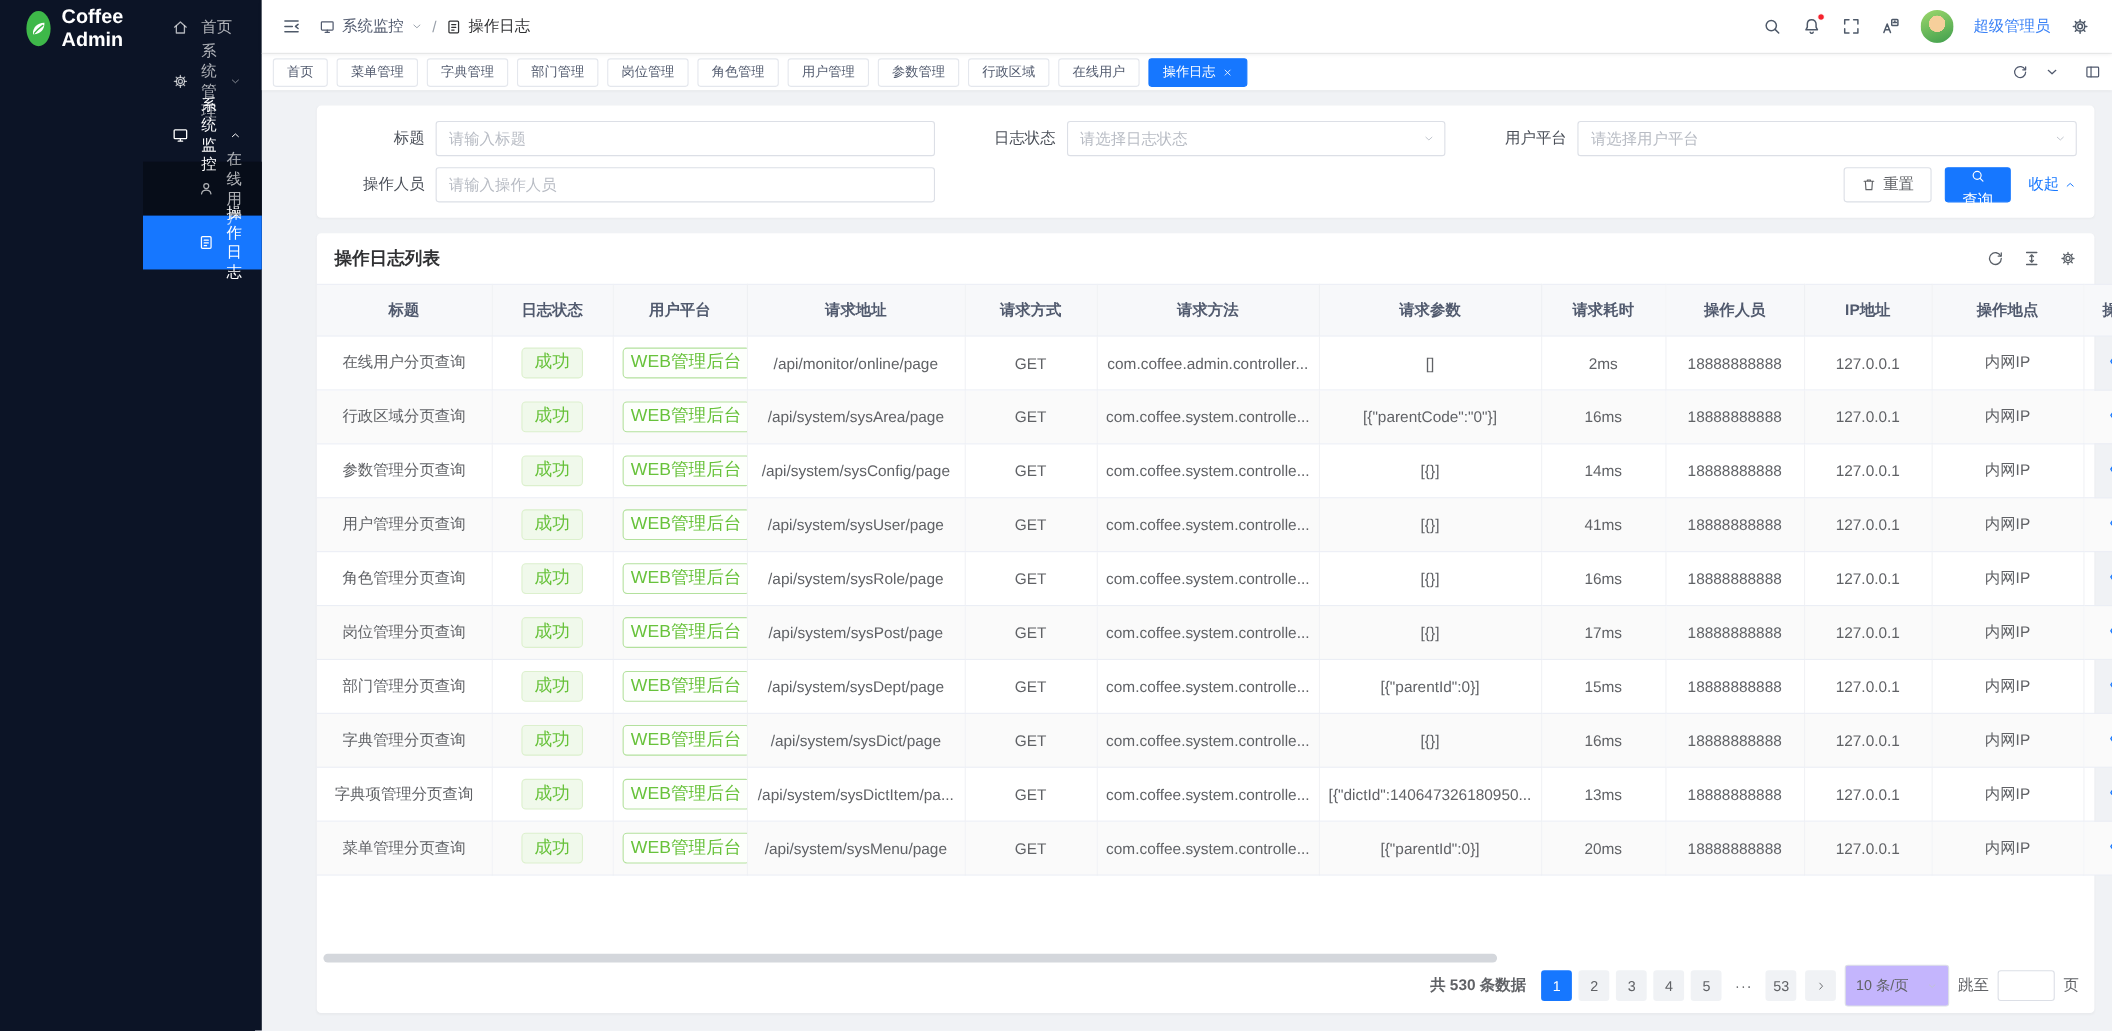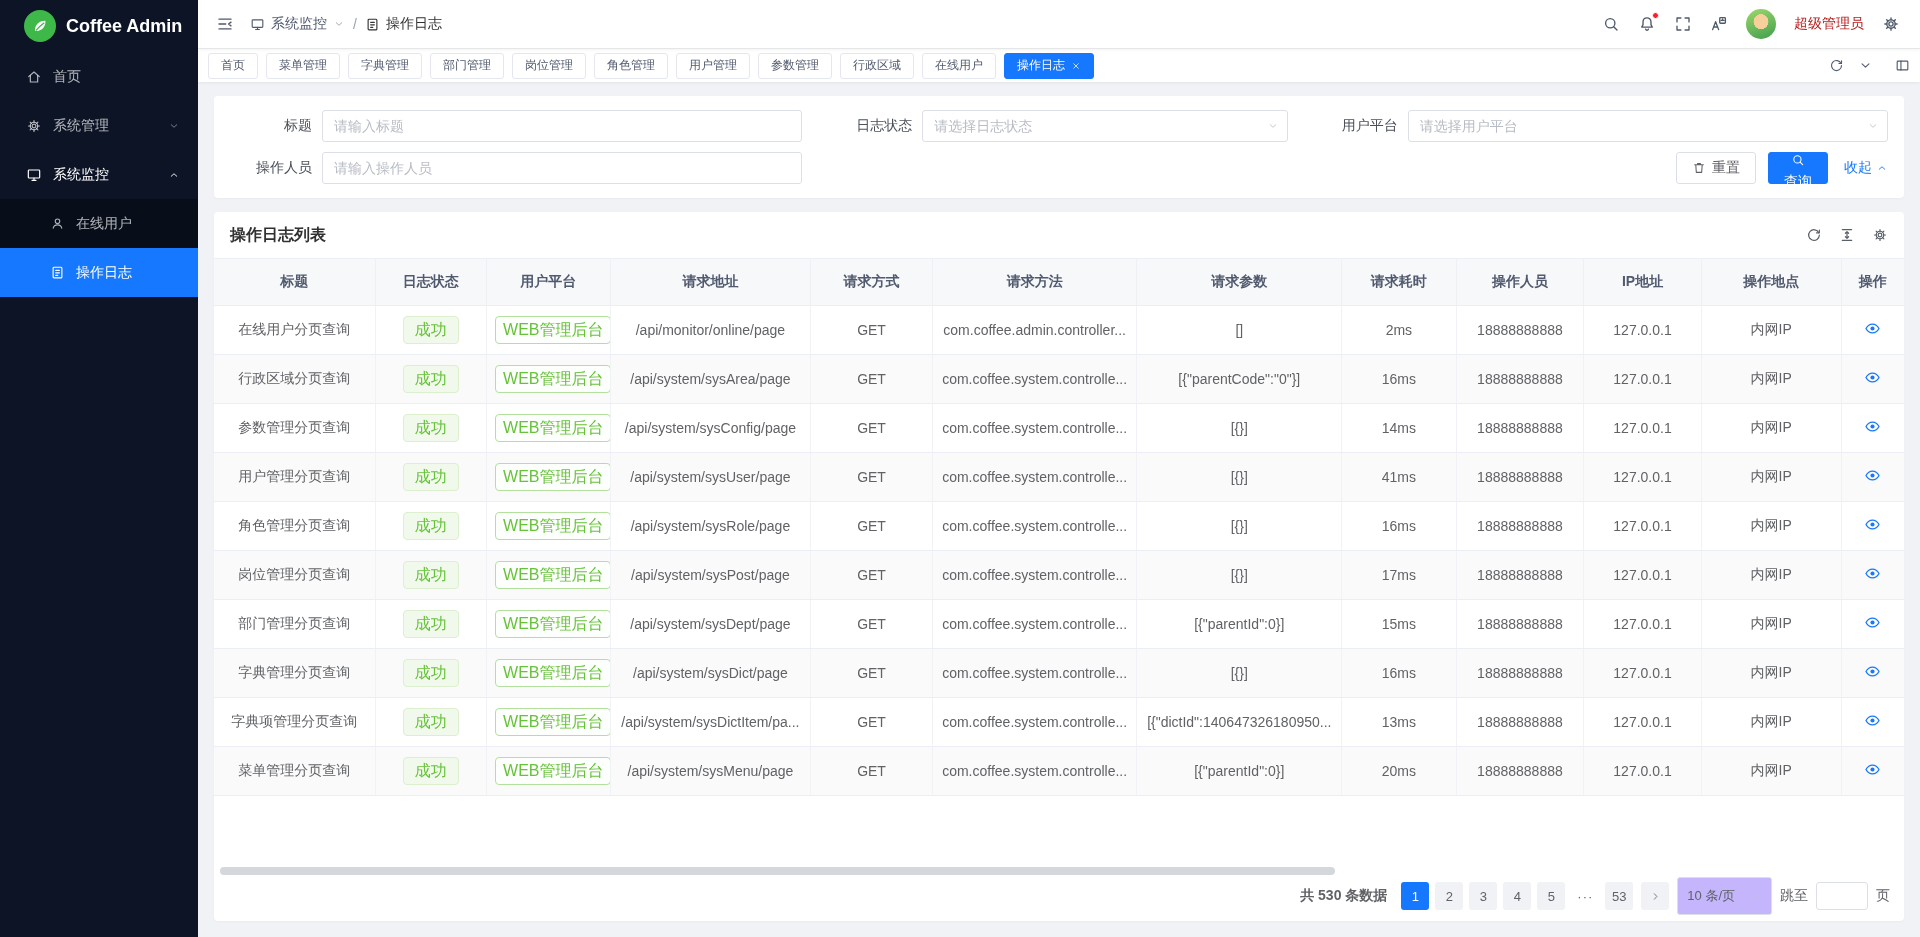--- a/index.html
+++ b/index.html
@@ -9,21 +9,21 @@
 
   
   .icon { display:inline-flex; width:16px; height:16px; flex-shrink:0; }
   .icon svg { width:100%; height:100%; fill:none; stroke:currentColor;
     stroke-width:1.8; stroke-linecap:round; stroke-linejoin:round; display:block; }
   .icon.sm { width:12px; height:12px; }
   .icon.md { width:15px; height:15px; }
   .icon.lg { width:18px; height:18px; }
 
   
-  .sidebar { width:198px; background:#0c1426; flex-shrink:0; display:flex; flex-direction:column;text-align:center; }
+  .sidebar { width:238px; background:#0c1426; flex-shrink:0; display:flex; flex-direction:row; }
   .logo-row { height:52px; display:flex; align-items:center; padding-left:24px; gap:10px; }
   .logo-circle { width:32px; height:32px; border-radius:50%; background:#3eb849;
     display:flex; align-items:center; justify-content:center; }
   .logo-circle .icon { width:22px; height:22px; }
   .brand-name { color:#fff; font-size:18px; font-weight:bold; }
   .menu-item { height:49px; display:flex; align-items:center; gap:11px;
     padding:0 18px 0 26px; font-size:14px; color:rgba(255,255,255,.68); cursor:pointer; }
   .menu-item .chev { margin-left:auto; color:rgba(255,255,255,.5); }
   .menu-item.parent-active { color:#fff; }
   .menu-item.parent-active .chev { color:#fff; }
@@ -42,38 +42,38 @@
   .crumb.current { color:#303133; cursor:default; }
   .bc-sep { color:#9aa1ab; }
   .topbar-right { margin-left:auto; display:flex; align-items:center; gap:18px; }
   .bell-wrap { position:relative; display:inline-flex; }
   .bell-dot { position:absolute; top:-3px; right:-3px; width:7px; height:7px;
     border-radius:50%; background:#f5222d; border:1px solid #fff; }
   .avatar { width:30px; height:30px; border-radius:50%;
     background:
       radial-gradient(circle at 50% 42%, #f6cf9b 0 32%, rgba(0,0,0,0) 33%),
       linear-gradient(160deg,#9ed86c,#3f9e4d); }
-  .username { font-size:14px; color:#b91c1c; }
+  .username { font-size:14px; color:#3b82f6; }
 
   
   .tabbar { height:34px; background:#fff; border-top:1px solid #f0f0f0;
     display:flex; align-items:center; padding:0 10px; gap:8px;
     box-shadow:0 1px 3px rgba(0,0,0,.06); position:relative; z-index:4; }
   .tab-list { display:flex; align-items:center; gap:8px; }
   .tab { height:26px; display:inline-flex; align-items:center; gap:6px; padding:0 12px;
     border:1px solid #e4e7ed; border-radius:3px; background:#fff;
     font-size:12px; color:#515a6e; cursor:pointer; white-space:nowrap; }
   .tab.active { background:#1677ff; border-color:#1677ff; color:#fff; }
   .tab .icon { width:10px; height:10px; }
   .tabbar-right { margin-left:auto; display:flex; align-items:center; gap:14px; color:#515a6e; }
   .tabbar-right .tool { cursor:pointer; display:inline-flex; }
   .tabbar-right .tool:last-child { margin-left:8px; }
 
   
-  .content { flex:1; min-height:0; padding:14px 16px 16px; display:flex; flex-direction:column; gap:14px; }
+  .content { flex:1; min-height:0; padding:14px 16px 16px; display:flex; flex-direction:column; gap:14px;margin-left:34px; }
   .card { background:#fff; border-radius:4px; box-shadow:0 1px 2px rgba(0,0,0,.03); }
 
   
   .filter-card { padding:14px 16px; }
   .filter-grid { display:grid; grid-template-columns:1.25fr 1fr 1.25fr; column-gap:28px; row-gap:10px; }
   .field { display:flex; align-items:center; }
   .field > label { width:92px; flex-shrink:0; text-align:right; padding-right:10px;
     font-size:14px; color:#4a4f58; }
   .ctrl-wrap { position:relative; flex:1; display:flex; }
   .ctrl { width:100%; height:32px; border:1px solid #dcdfe6; border-radius:3px;

